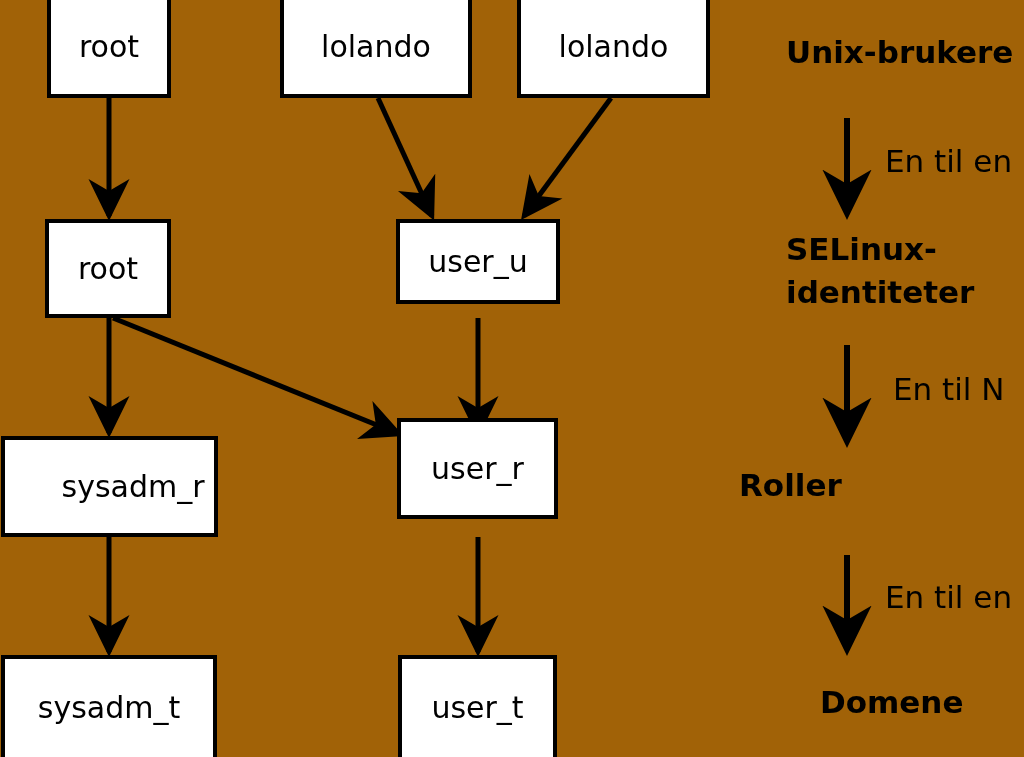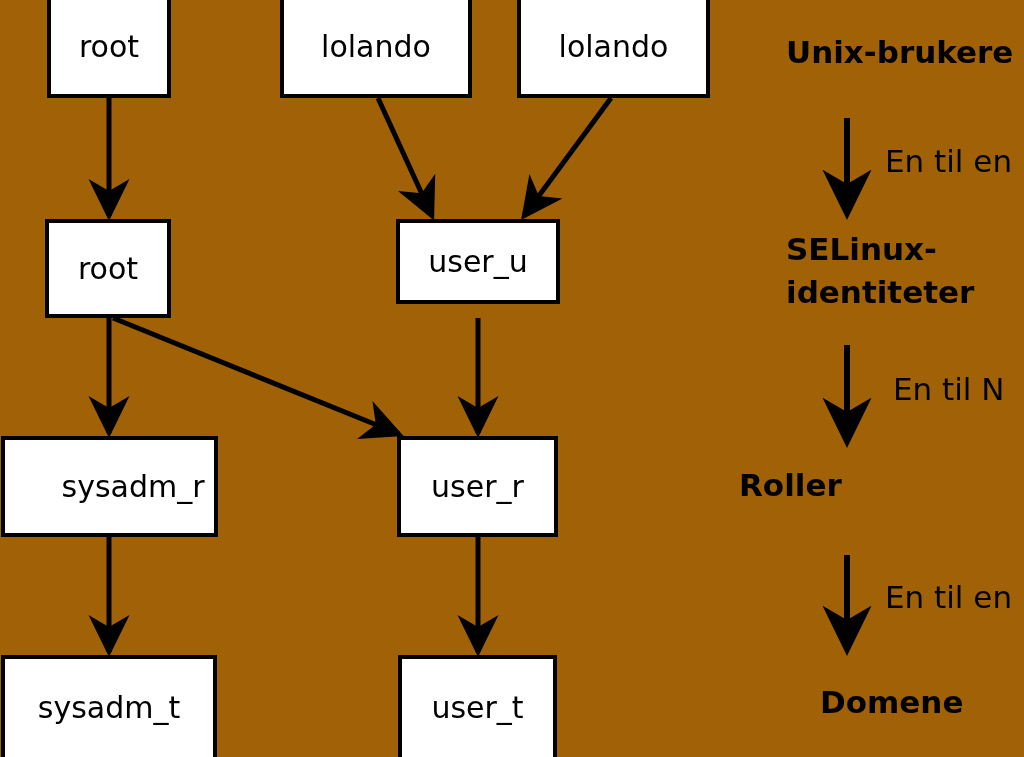--- a/index.html
+++ b/index.html
@@ -99,21 +99,21 @@
       </div>
       <div class="node-box" style="left: 45px; top: 219px; width: 126px; height: 99px; border-color: rgb(0, 0, 0);">
         <span class="node-label">root</span>
       </div>
       <div class="node-box" style="left: 396px; top: 219px; width: 164px; height: 85px; border-color: rgb(0, 0, 0);">
         <span class="node-label">user_u</span>
       </div>
       <div class="node-box" style="left: 1px; top: 436px; width: 217px; height: 101px; border-color: rgb(0, 0, 0); padding-left: 47px;">
         <span class="node-label">sysadm_r</span>
       </div>
-      <div class="node-box" style="left: 397px; top: 436px; width: 161px; height: 101px; border-color: rgb(0, 0, 0);">
+      <div class="node-box" style="left: 397px; top: 418px; width: 161px; height: 101px; border-color: rgb(0, 0, 0);">
         <span class="node-label">user_r</span>
       </div>
       <div class="node-box" style="left: 1px; top: 655px; width: 216px; height: 106px; border-color: rgb(0, 0, 0);">
         <span class="node-label">sysadm_t</span>
       </div>
       <div class="node-box" style="left: 398px; top: 655px; width: 159px; height: 106px; border-color: rgb(0, 0, 0);">
         <span class="node-label">user_t</span>
       </div>
     </div>
   <div id="legend-layer">

